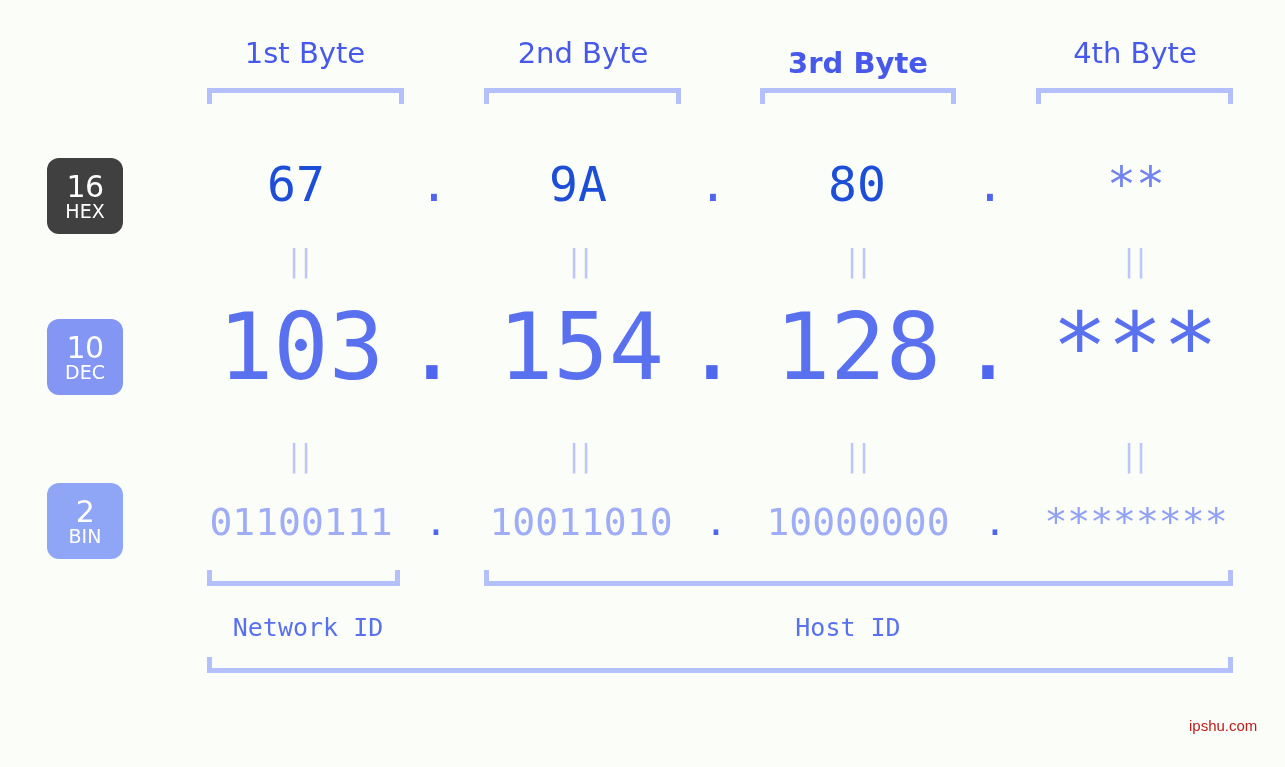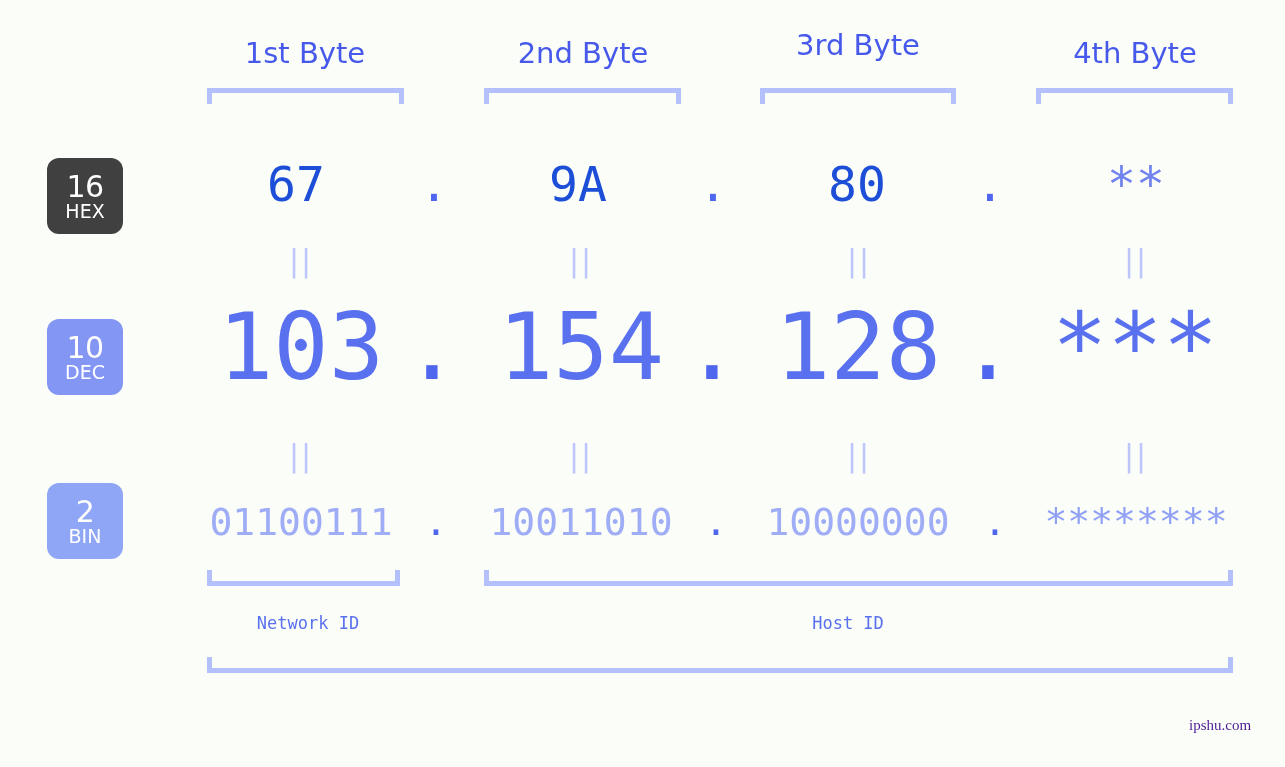--- a/index.html
+++ b/index.html
@@ -112,53 +112,53 @@
     text-align: center;
     line-height: 1;
     letter-spacing: 2px;
     white-space: nowrap;
   }
 
   
   .sec-label {
     position: absolute;
     font-family: "DejaVu Sans Mono", monospace;
-    font-size: 17px;
+    font-size: 25px;
     color: #5a71ef;
     text-align: center;
     white-space: nowrap;
     line-height: 1;
   }
   .class-label {
     position: absolute;
     font-family: "DejaVu Sans Mono", monospace;
     font-size: 34px;
     color: #5a71ef;
     text-align: center;
     white-space: nowrap;
     line-height: 1;
   }
 
   .watermark {
     position: absolute;
-    font-family: Liberation Serif, serif;
+    font-family: Liberation Sans, sans-serif;
     font-size: 15px;
-    color: #4c1d95;
+    color: #b91c1c;
     white-space: nowrap;
     line-height: 1;
   }
 </style>
 </head>
 <body>
 
 <div id="stage">
 
   <div class="byte-label abs" style="left:205px; top:36px; width:200px;">1st Byte</div>
   <div class="byte-label abs" style="left:483px; top:36px; width:200px;">2nd Byte</div>
-  <div class="byte-label abs" style="left:758px; top:28px; width:200px;">3rd Byte</div>
+  <div class="byte-label abs" style="left:758px; top:46px; width:200px;font-weight:bold;">3rd Byte</div>
   <div class="byte-label abs" style="left:1035px; top:36px; width:200px;">4th Byte</div>
 
   <div class="bracket bracket-down" style="left:207px; top:88px; width:197px;"></div>
   <div class="bracket bracket-down" style="left:484px; top:88px; width:197px;"></div>
   <div class="bracket bracket-down" style="left:760px; top:88px; width:196px;"></div>
   <div class="bracket bracket-down" style="left:1036px; top:88px; width:197px;"></div>
 
   <div class="badge" style="left:47px; top:158px; background:#404040;">
     <span class="num">16</span>
     <span class="nm">HEX</span>

